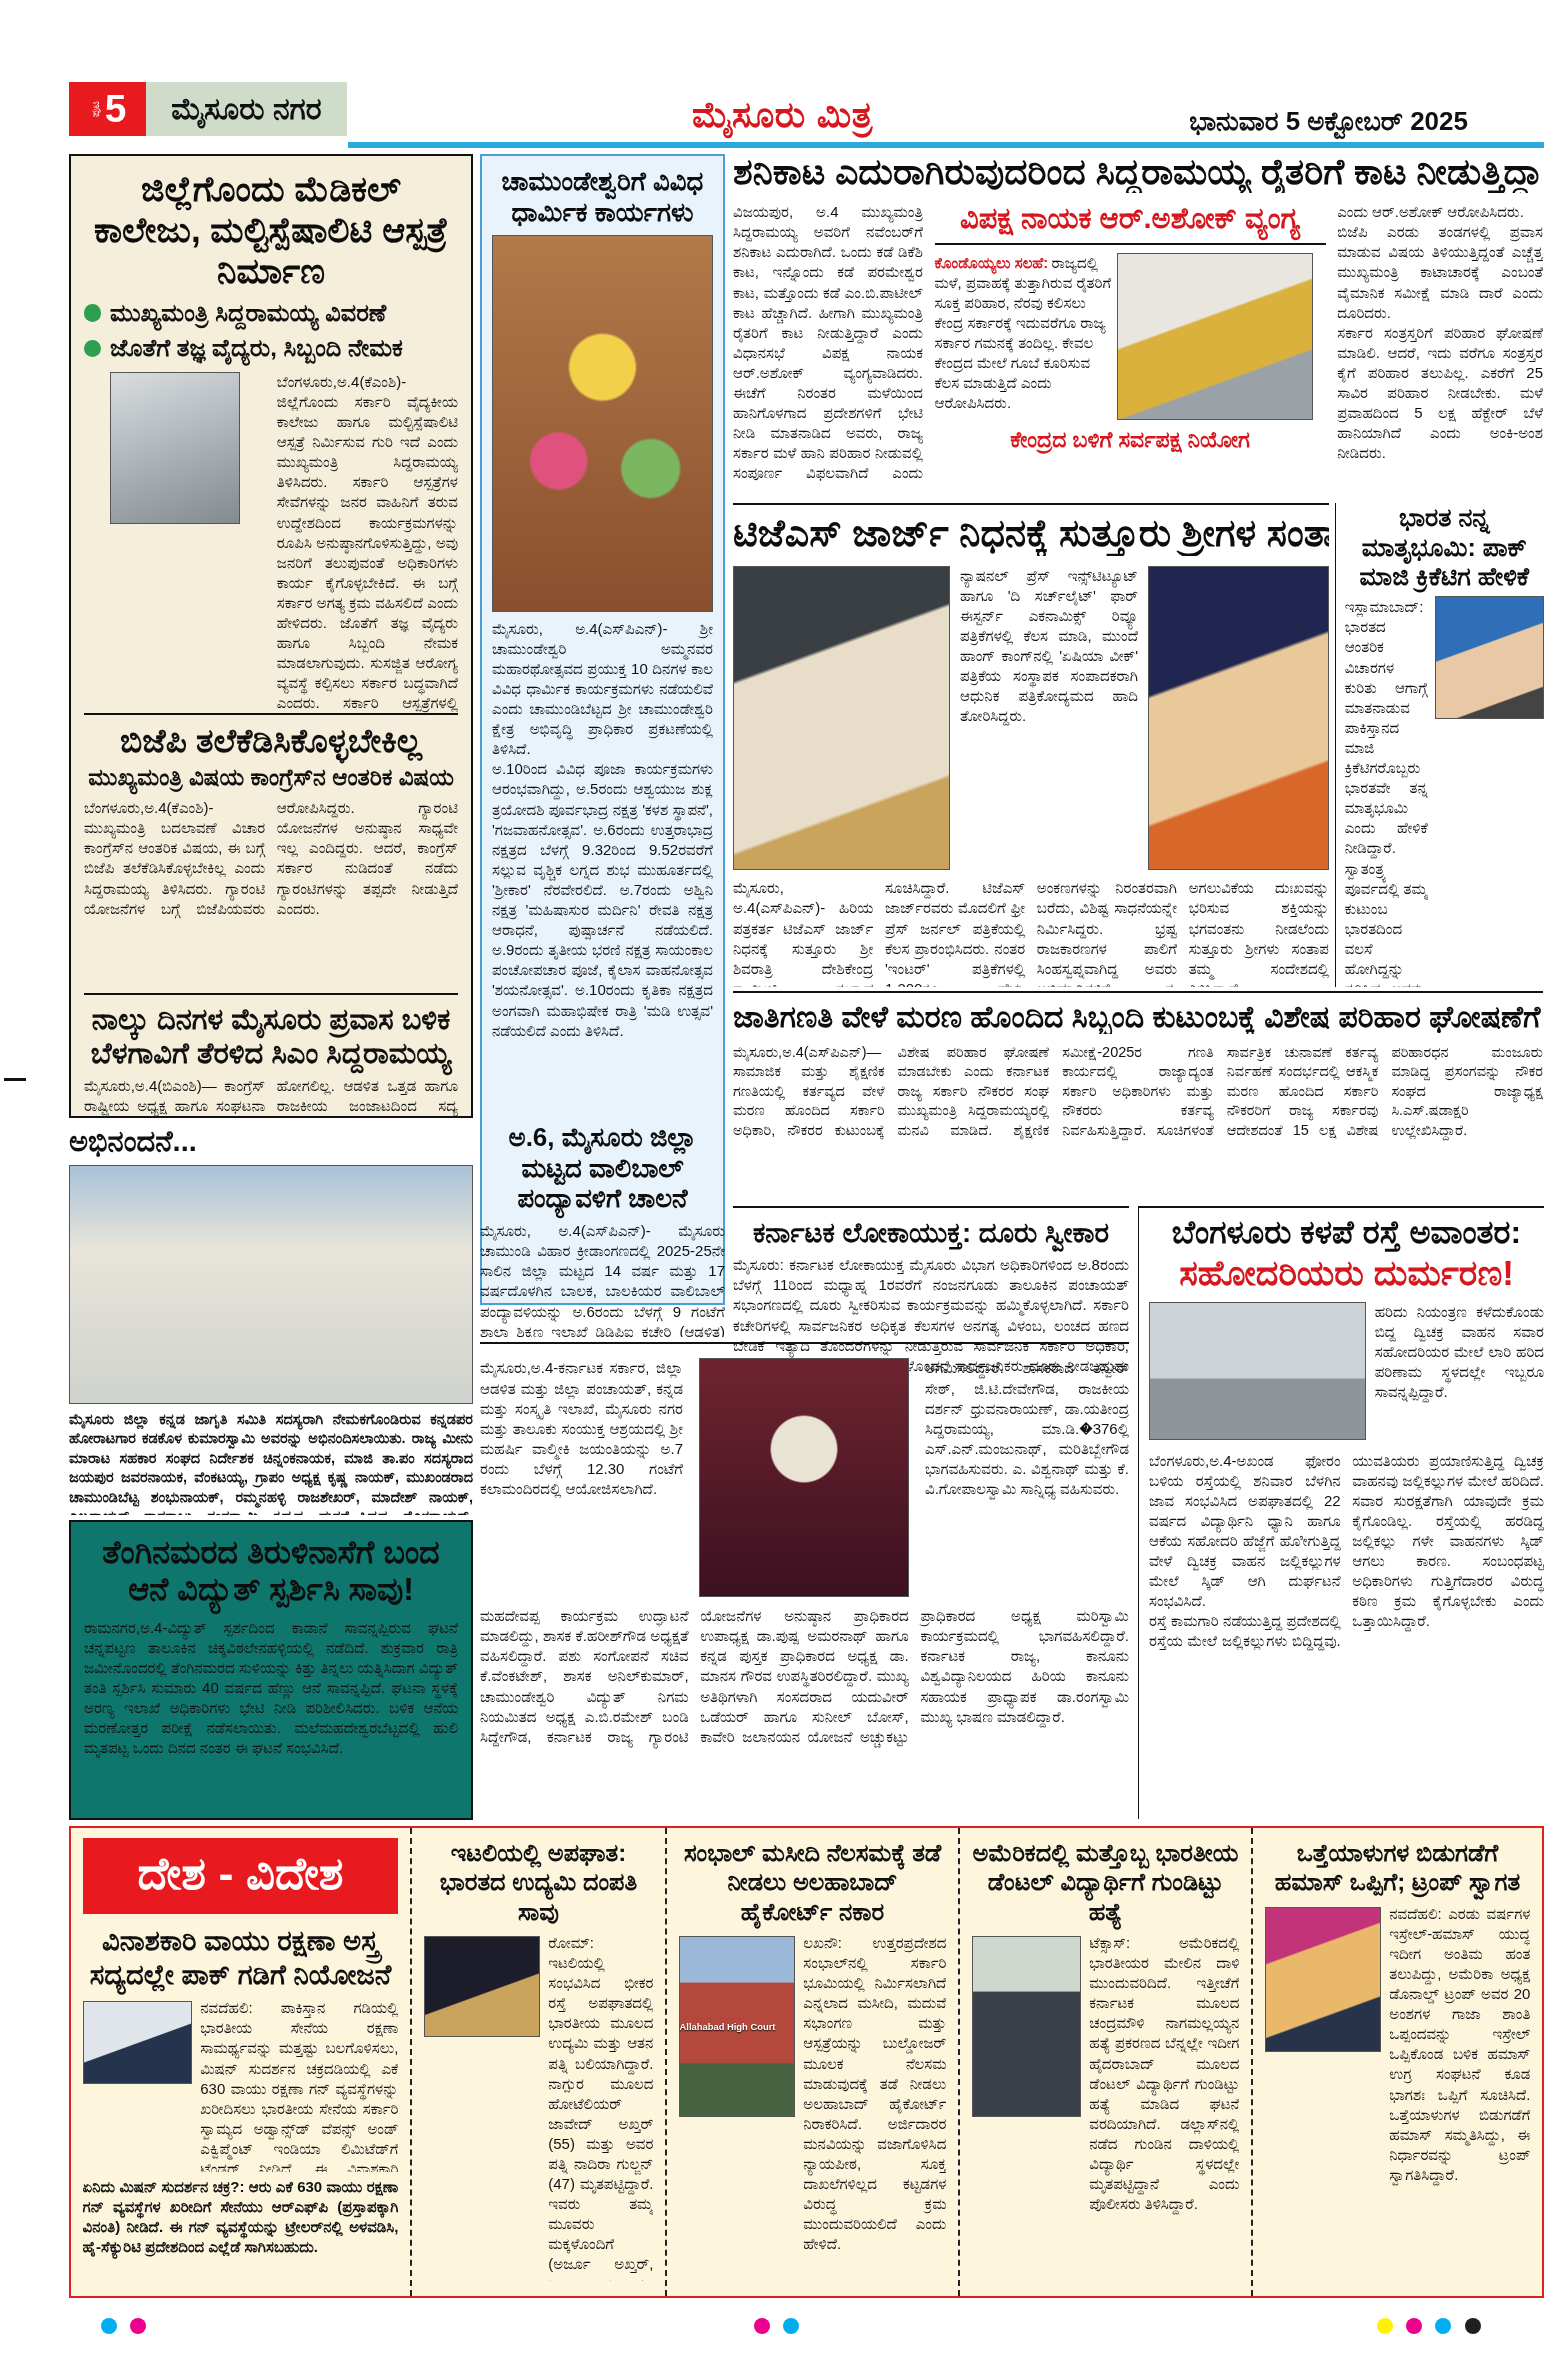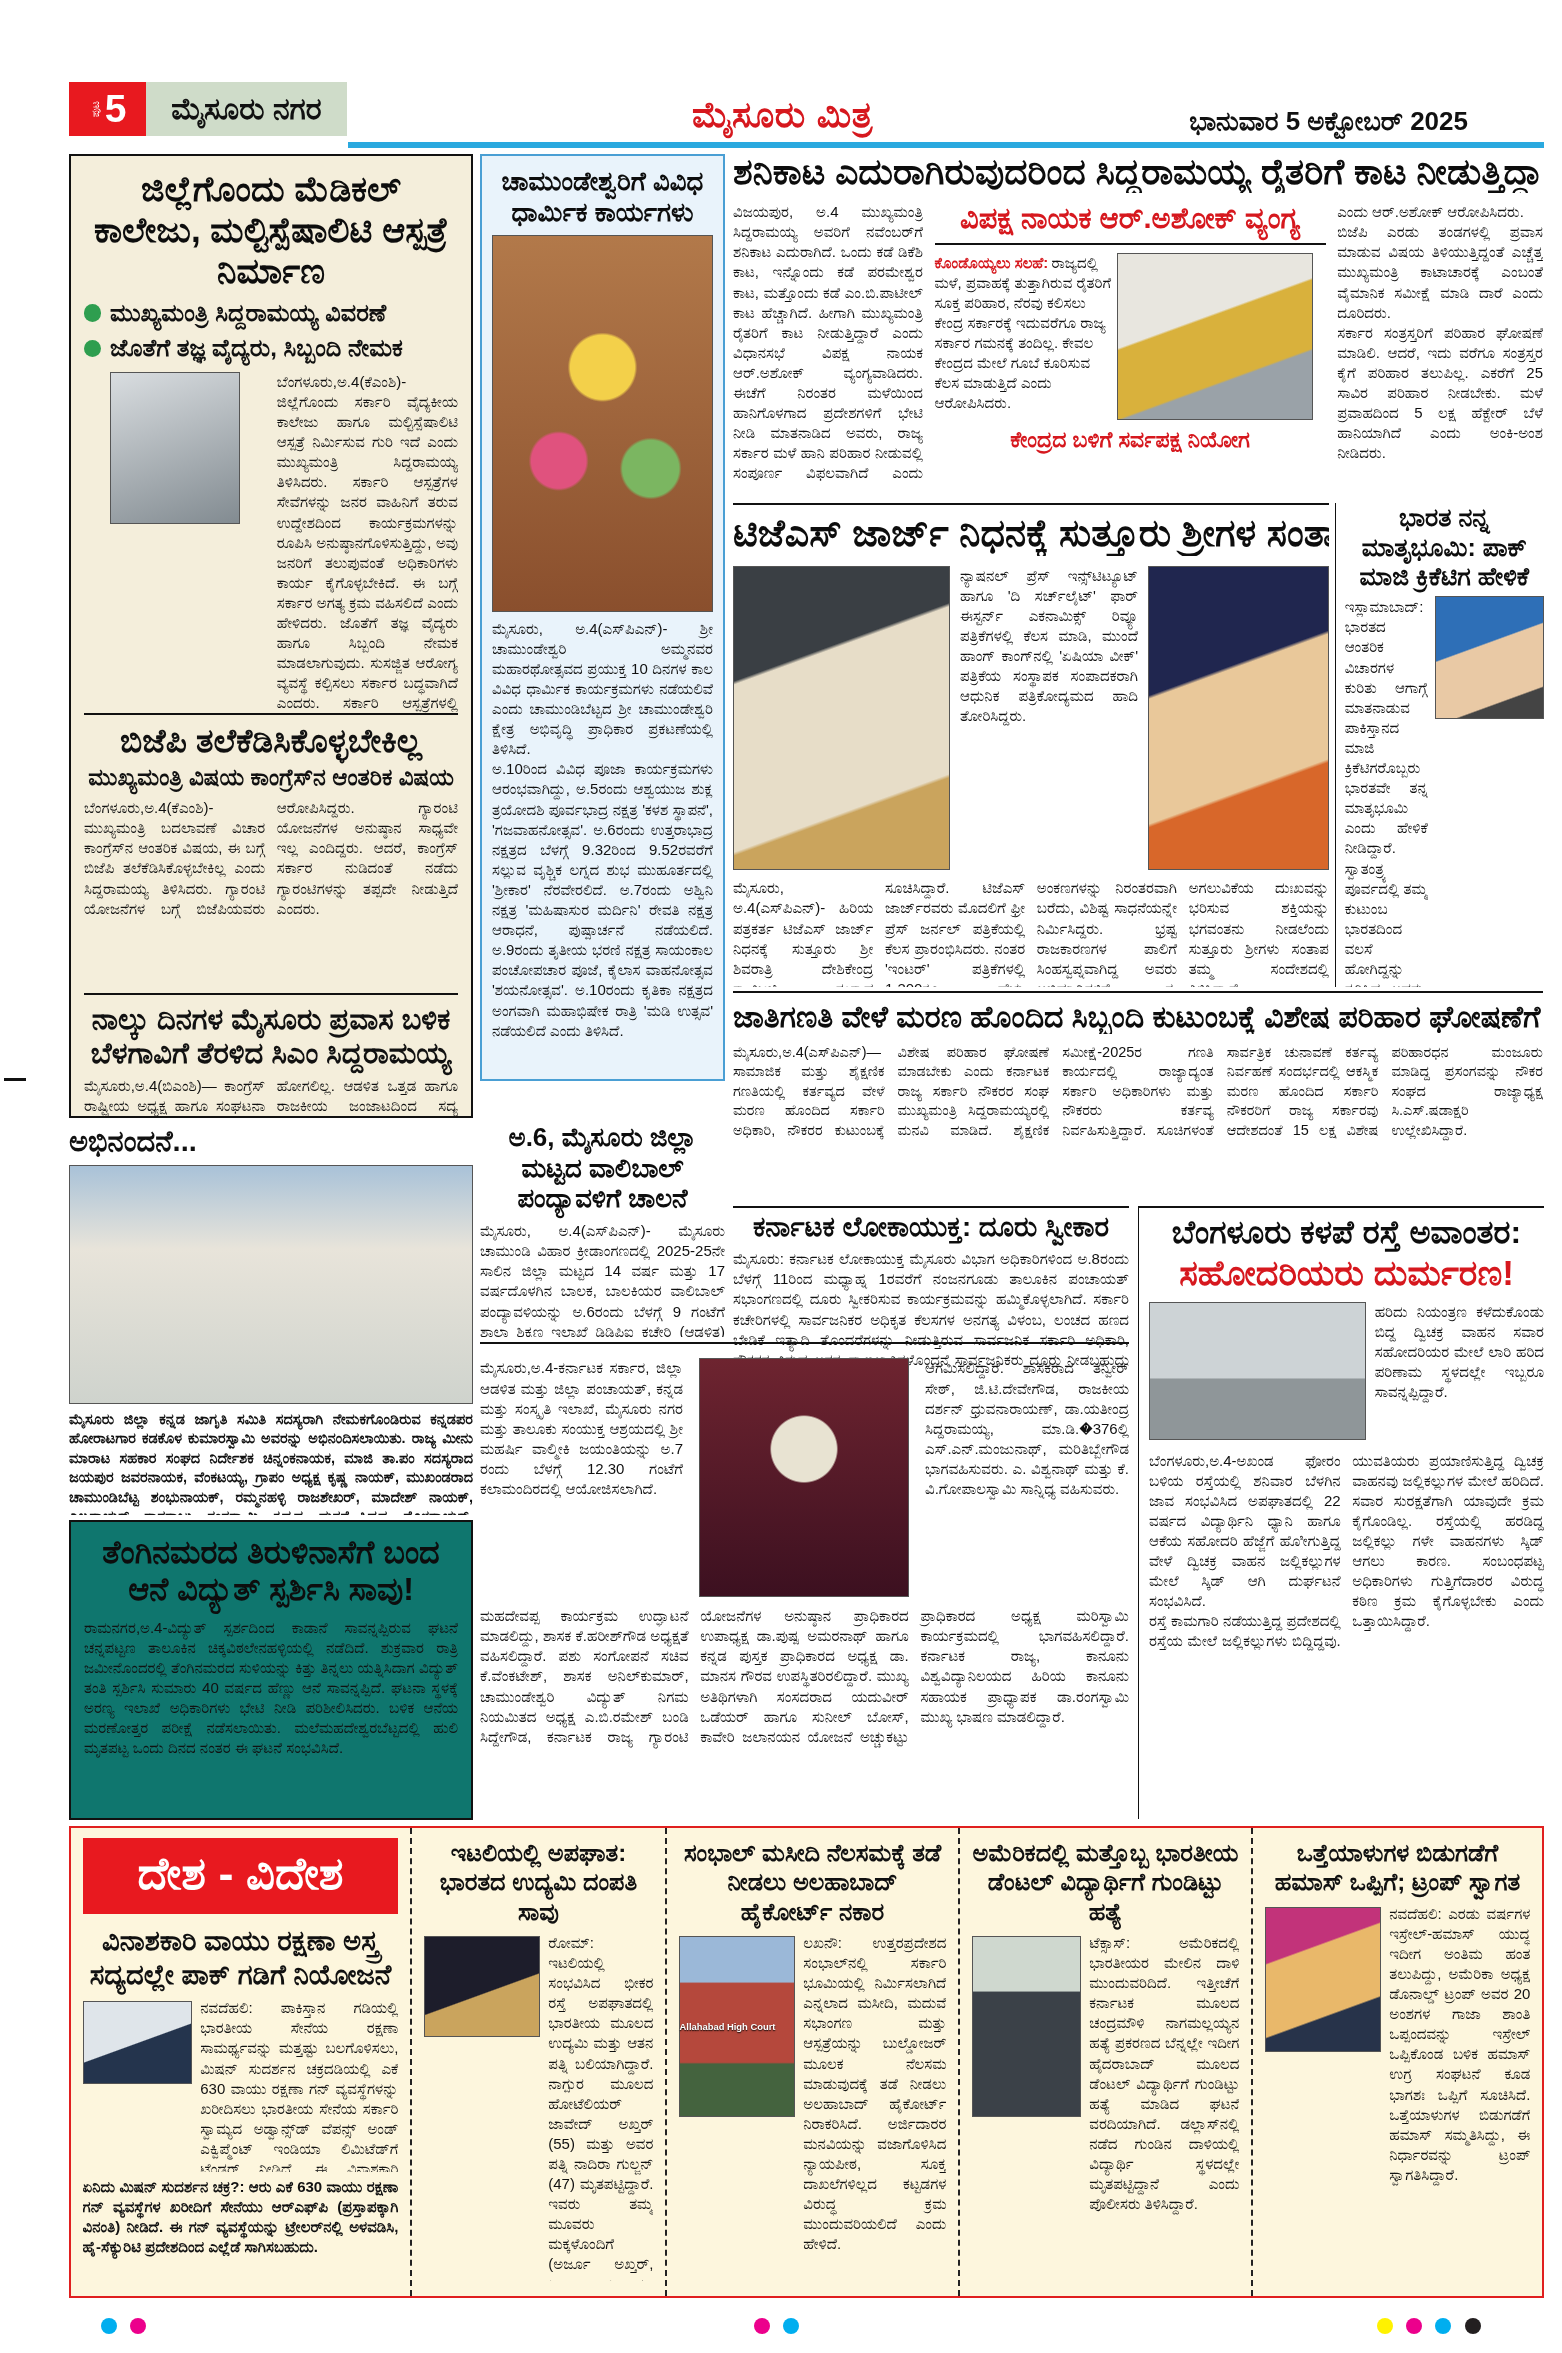--- a/index.html
+++ b/index.html
@@ -89,21 +89,21 @@
     <div style="font-size:29px; font-weight:bold; margin-bottom:5.8px;">ಅಭಿನಂದನೆ...</div>
     <div class="photo" style="width:100%; height:239px; background:linear-gradient(180deg,#a9c2d8 0%,#e8e4da 35%,#cfd3cd 100%);"></div>
     <div class="caption" style="margin-top:5.8px; height:123px;">ಮೈಸೂರು ಜಿಲ್ಲಾ ಕನ್ನಡ ಜಾಗೃತಿ ಸಮಿತಿ ಸದಸ್ಯರಾಗಿ ನೇಮಕಗೊಂಡಿರುವ ಕನ್ನಡಪರ ಹೋರಾಟಗಾರ ಕಡಕೊಳ ಕುಮಾರಸ್ವಾಮಿ ಅವರನ್ನು ಅಭಿನಂದಿಸಲಾಯಿತು. ರಾಜ್ಯ ಮೀನು ಮಾರಾಟ ಸಹಕಾರ ಸಂಘದ ನಿರ್ದೇಶಕ ಚಿನ್ನಂಕನಾಯಕ, ಮಾಜಿ ತಾ.ಪಂ ಸದಸ್ಯರಾದ ಜಯಪುರ ಜವರನಾಯಕ, ವೆಂಕಟಯ್ಯ, ಗ್ರಾಪಂ ಅಧ್ಯಕ್ಷ ಕೃಷ್ಣ ನಾಯಕ್, ಮುಖಂಡರಾದ ಚಾಮುಂಡಿಬೆಟ್ಟ ಶಂಭುನಾಯಕ್, ರಮ್ಮನಹಳ್ಳಿ ರಾಜಶೇಖರ್, ಮಾದೇಶ್ ನಾಯಕ್, ಎಲ್ಲನಾಯಕ್, ನಾಗರಾಜು, ರಂಗಸ್ವಾಮಿ, ಕೃಷ್ಣಪ್ಪ, ಮರಸೆ ಸಿದ್ದಪ್ಪ, ಗೊಳನಾಯಕ್, ವಾಜಮಂಗಲ ಅಂಕಪ್ಪ ಮತ್ತಿತರರು ಉಪಸ್ಥಿತರಿದ್ದರು.</div>
   </div>
 
   <div class="abs gray-box story-block" style="left:69px; top:1520px; width:404px; height:300px;">
     <div class="hl" style="font-size:32px;">ತೆಂಗಿನಮರದ ತಿರುಳಿನಾಸೆಗೆ ಬಂದ ಆನೆ ವಿದ್ಯುತ್ ಸ್ಪರ್ಶಿಸಿ ಸಾವು!</div>
     <div class="body-txt" style="margin-top:8.7px; height:181px;">ರಾಮನಗರ,ಅ.4-ವಿದ್ಯುತ್ ಸ್ಪರ್ಶದಿಂದ ಕಾಡಾನೆ ಸಾವನ್ನಪ್ಪಿರುವ ಘಟನೆ ಚನ್ನಪಟ್ಟಣ ತಾಲೂಕಿನ ಚಿಕ್ಕವಿಠಲೇನಹಳ್ಳಿಯಲ್ಲಿ ನಡೆದಿದೆ. ಶುಕ್ರವಾರ ರಾತ್ರಿ ಜಮೀನೊಂದರಲ್ಲಿ ತೆಂಗಿನಮರದ ಸುಳಿಯನ್ನು ಕಿತ್ತು ತಿನ್ನಲು ಯತ್ನಿಸಿದಾಗ ವಿದ್ಯುತ್ ತಂತಿ ಸ್ಪರ್ಶಿಸಿ ಸುಮಾರು 40 ವರ್ಷದ ಹೆಣ್ಣು ಆನೆ ಸಾವನ್ನಪ್ಪಿದೆ. ಘಟನಾ ಸ್ಥಳಕ್ಕೆ ಅರಣ್ಯ ಇಲಾಖೆ ಅಧಿಕಾರಿಗಳು ಭೇಟಿ ನೀಡಿ ಪರಿಶೀಲಿಸಿದರು. ಬಳಿಕ ಆನೆಯ ಮರಣೋತ್ತರ ಪರೀಕ್ಷೆ ನಡೆಸಲಾಯಿತು. ಮಲೆಮಹದೇಶ್ವರಬೆಟ್ಟದಲ್ಲಿ ಹುಲಿ ಮೃತಪಟ್ಟ ಒಂದು ದಿನದ ನಂತರ ಈ ಘಟನೆ ಸಂಭವಿಸಿದೆ.</div>
   </div>
 
-  <div class="abs blue-box story-block" style="left:480px; top:154px; width:245px; height:927px;">
+  <div class="abs blue-box story-block" style="left:480px; top:154px; width:245px; height:1151px;">
     <div class="hl" style="font-size:26px;">ಚಾಮುಂಡೇಶ್ವರಿಗೆ ವಿವಿಧ ಧಾರ್ಮಿಕ ಕಾರ್ಯಗಳು</div>
     <div class="photo" style="width:100%; height:377px; margin:7.2px 0;
          background:radial-gradient(circle at 50% 35%, #f3d04a 0 12%, transparent 13%),
                     radial-gradient(circle at 30% 60%, #e0527e 0 10%, transparent 11%),
                     radial-gradient(circle at 72% 62%, #7bb661 0 10%, transparent 11%),
                     linear-gradient(180deg,#b2794a,#8a4f2d);"></div>
     <div class="body-txt" style="height:507px;">ಮೈಸೂರು, ಅ.4(ಎಸ್‌ಪಿಎನ್)- ಶ್ರೀ ಚಾಮುಂಡೇಶ್ವರಿ ಅಮ್ಮನವರ ಮಹಾರಥೋತ್ಸವದ ಪ್ರಯುಕ್ತ 10 ದಿನಗಳ ಕಾಲ ವಿವಿಧ ಧಾರ್ಮಿಕ ಕಾರ್ಯಕ್ರಮಗಳು ನಡೆಯಲಿವೆ ಎಂದು ಚಾಮುಂಡಿಬೆಟ್ಟದ ಶ್ರೀ ಚಾಮುಂಡೇಶ್ವರಿ ಕ್ಷೇತ್ರ ಅಭಿವೃದ್ಧಿ ಪ್ರಾಧಿಕಾರ ಪ್ರಕಟಣೆಯಲ್ಲಿ ತಿಳಿಸಿದೆ.
 ಅ.10ರಿಂದ ವಿವಿಧ ಪೂಜಾ ಕಾರ್ಯಕ್ರಮಗಳು ಆರಂಭವಾಗಿದ್ದು, ಅ.5ರಂದು ಆಶ್ವಯುಜ ಶುಕ್ಲ ತ್ರಯೋದಶಿ ಪೂರ್ವಭಾದ್ರ ನಕ್ಷತ್ರ 'ಕಳಶ ಸ್ಥಾಪನೆ', 'ಗಜವಾಹನೋತ್ಸವ'. ಅ.6ರಂದು ಉತ್ತರಾಭಾದ್ರ ನಕ್ಷತ್ರದ ಬೆಳಗ್ಗೆ 9.32ರಿಂದ 9.52ರವರೆಗೆ ಸಲ್ಲುವ ವೃಶ್ಚಿಕ ಲಗ್ನದ ಶುಭ ಮುಹೂರ್ತದಲ್ಲಿ 'ಶ್ರೀಕಾರ' ನೆರವೇರಲಿದೆ. ಅ.7ರಂದು ಅಶ್ವಿನಿ ನಕ್ಷತ್ರ 'ಮಹಿಷಾಸುರ ಮರ್ದಿನಿ' ರೇವತಿ ನಕ್ಷತ್ರ ಆರಾಧನೆ, ಪುಷ್ಪಾರ್ಚನೆ ನಡೆಯಲಿದೆ. ಅ.9ರಂದು ತೃತೀಯ ಭರಣಿ ನಕ್ಷತ್ರ ಸಾಯಂಕಾಲ ಪಂಚೋಪಚಾರ ಪೂಜೆ, ಕೈಲಾಸ ವಾಹನೋತ್ಸವ 'ಶಯನೋತ್ಸವ'. ಅ.10ರಂದು ಕೃತಿಕಾ ನಕ್ಷತ್ರದ ಅಂಗವಾಗಿ ಮಹಾಭಿಷೇಕ ರಾತ್ರಿ 'ಮಡಿ ಉತ್ಸವ' ನಡೆಯಲಿದೆ ಎಂದು ತಿಳಿಸಿದೆ.</div>
   </div>
 
@@ -147,21 +147,21 @@
     <div class="hl" style="font-size:25px;">ಭಾರತ ನನ್ನ ಮಾತೃಭೂಮಿ: ಪಾಕ್ ಮಾಜಿ ಕ್ರಿಕೆಟಿಗ ಹೇಳಿಕೆ</div>
     <div class="photo" style="width:109px; height:123px; float:right; margin:4.3px 0 4.3px 7.2px; background:linear-gradient(160deg,#2e6fb7 0 40%,#e9c9a5 41% 80%,#444 81%);"></div>
     <div class="body-txt" style="margin-top:5.8px; height:406px;">ಇಸ್ಲಾಮಾಬಾದ್: ಭಾರತದ ಆಂತರಿಕ ವಿಚಾರಗಳ ಕುರಿತು ಆಗಾಗ್ಗೆ ಮಾತನಾಡುವ ಪಾಕಿಸ್ತಾನದ ಮಾಜಿ ಕ್ರಿಕೆಟಿಗರೊಬ್ಬರು ಭಾರತವೇ ತನ್ನ ಮಾತೃಭೂಮಿ ಎಂದು ಹೇಳಿಕೆ ನೀಡಿದ್ದಾರೆ. ಸ್ವಾತಂತ್ರ್ಯ ಪೂರ್ವದಲ್ಲಿ ತಮ್ಮ ಕುಟುಂಬ ಭಾರತದಿಂದ ವಲಸೆ ಹೋಗಿದ್ದನ್ನು ಸ್ಮರಿಸಿದ ಅವರು, ನನಗೆ ಭಾರತ ದೇಶ ಎಂದರೆ ಅಪಾರ ಪ್ರೀತಿ, ಅಭಿಮಾನ ಎಂದಿದ್ದಾರೆ. ಸ್ಥಳೀಯ ಅಧಿಕಾರಿಗಳು ಮತ್ತು ಕ್ರಿಕೆಟ್ ಮಂಡಳಿಯಿಂದ ತೀವ್ರ ತಾರತಮ್ಯ ಕೊಳಗಾಗಿದ್ದರೂ, ಪಾಕಿಸ್ತಾನವು ತನ್ನ ಜನ್ಮಭೂಮಿ ಎಂದು ಒತ್ತಿಹೇಳಿದರು.</div>
   </div>
 
   <div class="abs story-block rule-top" style="left:733px; top:991px; width:810px; height:210px; padding-top:5.8px;">
     <div class="hl" style="font-size:30px; text-align:left; white-space:nowrap; overflow:hidden;">ಜಾತಿಗಣತಿ ವೇಳೆ ಮರಣ ಹೊಂದಿದ ಸಿಬ್ಬಂದಿ ಕುಟುಂಬಕ್ಕೆ ವಿಶೇಷ ಪರಿಹಾರ ಘೋಷಣೆಗೆ ಆಗ್ರಹ</div>
     <div class="cols5 body-txt" style="margin-top:8.7px; height:154px; font-size:14.5px;">ಮೈಸೂರು,ಅ.4(ಎಸ್‌ಪಿಎನ್)— ಸಾಮಾಜಿಕ ಮತ್ತು ಶೈಕ್ಷಣಿಕ ಗಣತಿಯಲ್ಲಿ ಕರ್ತವ್ಯದ ವೇಳೆ ಮರಣ ಹೊಂದಿದ ಸರ್ಕಾರಿ ಅಧಿಕಾರಿ, ನೌಕರರ ಕುಟುಂಬಕ್ಕೆ ವಿಶೇಷ ಪರಿಹಾರ ಘೋಷಣೆ ಮಾಡಬೇಕು ಎಂದು ಕರ್ನಾಟಕ ರಾಜ್ಯ ಸರ್ಕಾರಿ ನೌಕರರ ಸಂಘ ಮುಖ್ಯಮಂತ್ರಿ ಸಿದ್ದರಾಮಯ್ಯರಲ್ಲಿ ಮನವಿ ಮಾಡಿದೆ. ಶೈಕ್ಷಣಿಕ ಸಮೀಕ್ಷೆ-2025ರ ಗಣತಿ ಕಾರ್ಯದಲ್ಲಿ ರಾಜ್ಯಾದ್ಯಂತ ಸರ್ಕಾರಿ ಅಧಿಕಾರಿಗಳು ಮತ್ತು ನೌಕರರು ಕರ್ತವ್ಯ ನಿರ್ವಹಿಸುತ್ತಿದ್ದಾರೆ. ಸೂಚಿಗಳಂತೆ ಸಾರ್ವತ್ರಿಕ ಚುನಾವಣೆ ಕರ್ತವ್ಯ ನಿರ್ವಹಣೆ ಸಂದರ್ಭದಲ್ಲಿ ಆಕಸ್ಮಿಕ ಮರಣ ಹೊಂದಿದ ಸರ್ಕಾರಿ ನೌಕರರಿಗೆ ರಾಜ್ಯ ಸರ್ಕಾರವು ಆದೇಶದಂತೆ 15 ಲಕ್ಷ ವಿಶೇಷ ಪರಿಹಾರಧನ ಮಂಜೂರು ಮಾಡಿದ್ದ ಪ್ರಸಂಗವನ್ನು ನೌಕರ ಸಂಘದ ರಾಜ್ಯಾಧ್ಯಕ್ಷ ಸಿ.ಎಸ್.ಷಡಾಕ್ಷರಿ ಉಲ್ಲೇಖಿಸಿದ್ದಾರೆ.</div>
   </div>
 
-  <div class="abs story-block rule-top" style="left:733px; top:1206px; width:396px; height:174px; padding-top:3px;">
+  <div class="abs story-block rule-top" style="left:733px; top:1206px; width:396px; height:174px; padding-top:9px;">
     <div class="hl" style="font-size:27.5px;">ಕರ್ನಾಟಕ ಲೋಕಾಯುಕ್ತ: ದೂರು ಸ್ವೀಕಾರ</div>
     <div class="body-txt" style="margin-top:5.8px; height:123px;">ಮೈಸೂರು: ಕರ್ನಾಟಕ ಲೋಕಾಯುಕ್ತ ಮೈಸೂರು ವಿಭಾಗ ಅಧಿಕಾರಿಗಳಿಂದ ಅ.8ರಂದು ಬೆಳಗ್ಗೆ 11ರಿಂದ ಮಧ್ಯಾಹ್ನ 1ರವರೆಗೆ ನಂಜನಗೂಡು ತಾಲೂಕಿನ ಪಂಚಾಯತ್ ಸಭಾಂಗಣದಲ್ಲಿ ದೂರು ಸ್ವೀಕರಿಸುವ ಕಾರ್ಯಕ್ರಮವನ್ನು ಹಮ್ಮಿಕೊಳ್ಳಲಾಗಿದೆ. ಸರ್ಕಾರಿ ಕಚೇರಿಗಳಲ್ಲಿ ಸಾರ್ವಜನಿಕರ ಅಧಿಕೃತ ಕೆಲಸಗಳ ಅನಗತ್ಯ ವಿಳಂಬ, ಲಂಚದ ಹಣದ ಬೇಡಿಕೆ ಇತ್ಯಾದಿ ತೊಂದರೆಗಳನ್ನು ನೀಡುತ್ತಿರುವ ಸಾರ್ವಜನಿಕ ಸರ್ಕಾರಿ ಅಧಿಕಾರಿ, ನೌಕರರ ವಿರುದ್ಧ ಅಗತ್ಯ ದಾಖಲಾತಿಗಳೊಂದನೆ ಸಾರ್ವಜನಿಕರು ದೂರು ನೀಡಬಹುದು ಎಂದು ಲೋಕಾಯುಕ್ತ ಪೊಲೀಸ್ ಅಧೀಕ್ಷಕ ಉದೇಶ ತಿಳಿಸಿದ್ದಾರೆ.</div>
   </div>
 
   <div class="abs story-block sep-left rule-top" style="left:1138px; top:1206px; width:406px; height:613px; padding:5.8px 0 0 10px;">
     <div class="hl" style="font-size:32px;">ಬೆಂಗಳೂರು ಕಳಪೆ ರಸ್ತೆ ಅವಾಂತರ:</div>
     <div class="hl red" style="font-size:35px;">ಸಹೋದರಿಯರು ದುರ್ಮರಣ!</div>
     <div style="display:flex; gap:8.7px; margin-top:8.7px;">
       <div class="photo" style="width:217px; height:138px; flex:0 0 auto; background:linear-gradient(180deg,#cdd3d6 0 55%,#8f9699 56%);"></div>
       <div class="body-txt" style="flex:1;">ಹರಿದು ನಿಯಂತ್ರಣ ಕಳೆದುಕೊಂಡು ಬಿದ್ದ ದ್ವಿಚಕ್ರ ವಾಹನ ಸವಾರ ಸಹೋದರಿಯರ ಮೇಲೆ ಲಾರಿ ಹರಿದ ಪರಿಣಾಮ ಸ್ಥಳದಲ್ಲೇ ಇಬ್ಬರೂ ಸಾವನ್ನಪ್ಪಿದ್ದಾರೆ.</div>

